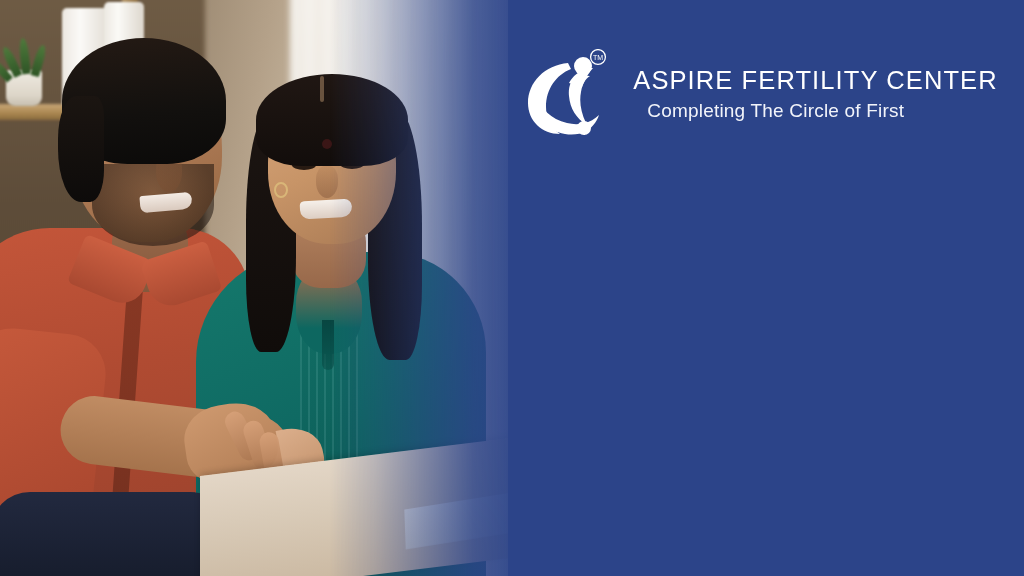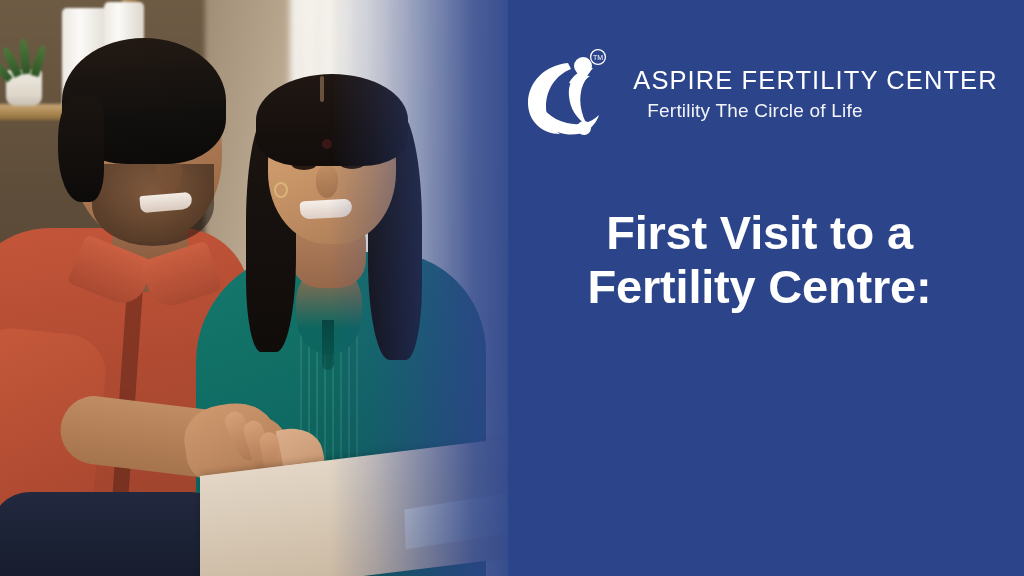--- a/index.html
+++ b/index.html
@@ -540,22 +540,20 @@
           <circle cx="63" cy="79" r="7" fill="#ffffff"></circle>
 
           <g>
             <circle cx="77" cy="8" r="7.4" fill="none" stroke="#ffffff" stroke-width="1.3"></circle>
             <text x="77" y="11" text-anchor="middle" font-family="Liberation Sans, sans-serif" font-size="7" fill="#ffffff">TM</text>
           </g>
         </svg>
       </div>
       <div class="logo-text">
         <div class="brand-name">ASPIRE FERTILITY CENTER</div>
-        <div class="brand-tag">Fertility The Circle of Life</div>
+        <div class="brand-tag">Completing The Circle of First</div>
       </div>
     </div>
 
-    <div class="headline">First Visit to a
-Fertility Centre:</div>
 
 
   </div>
 </div>
 
 </body></html>

